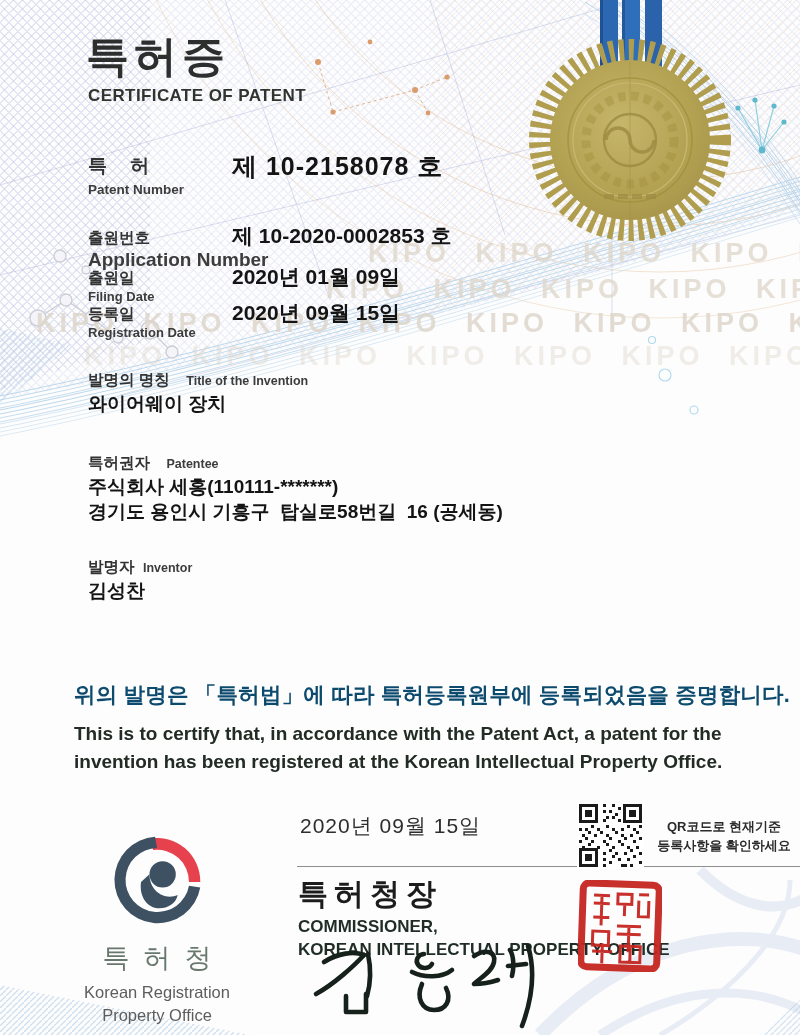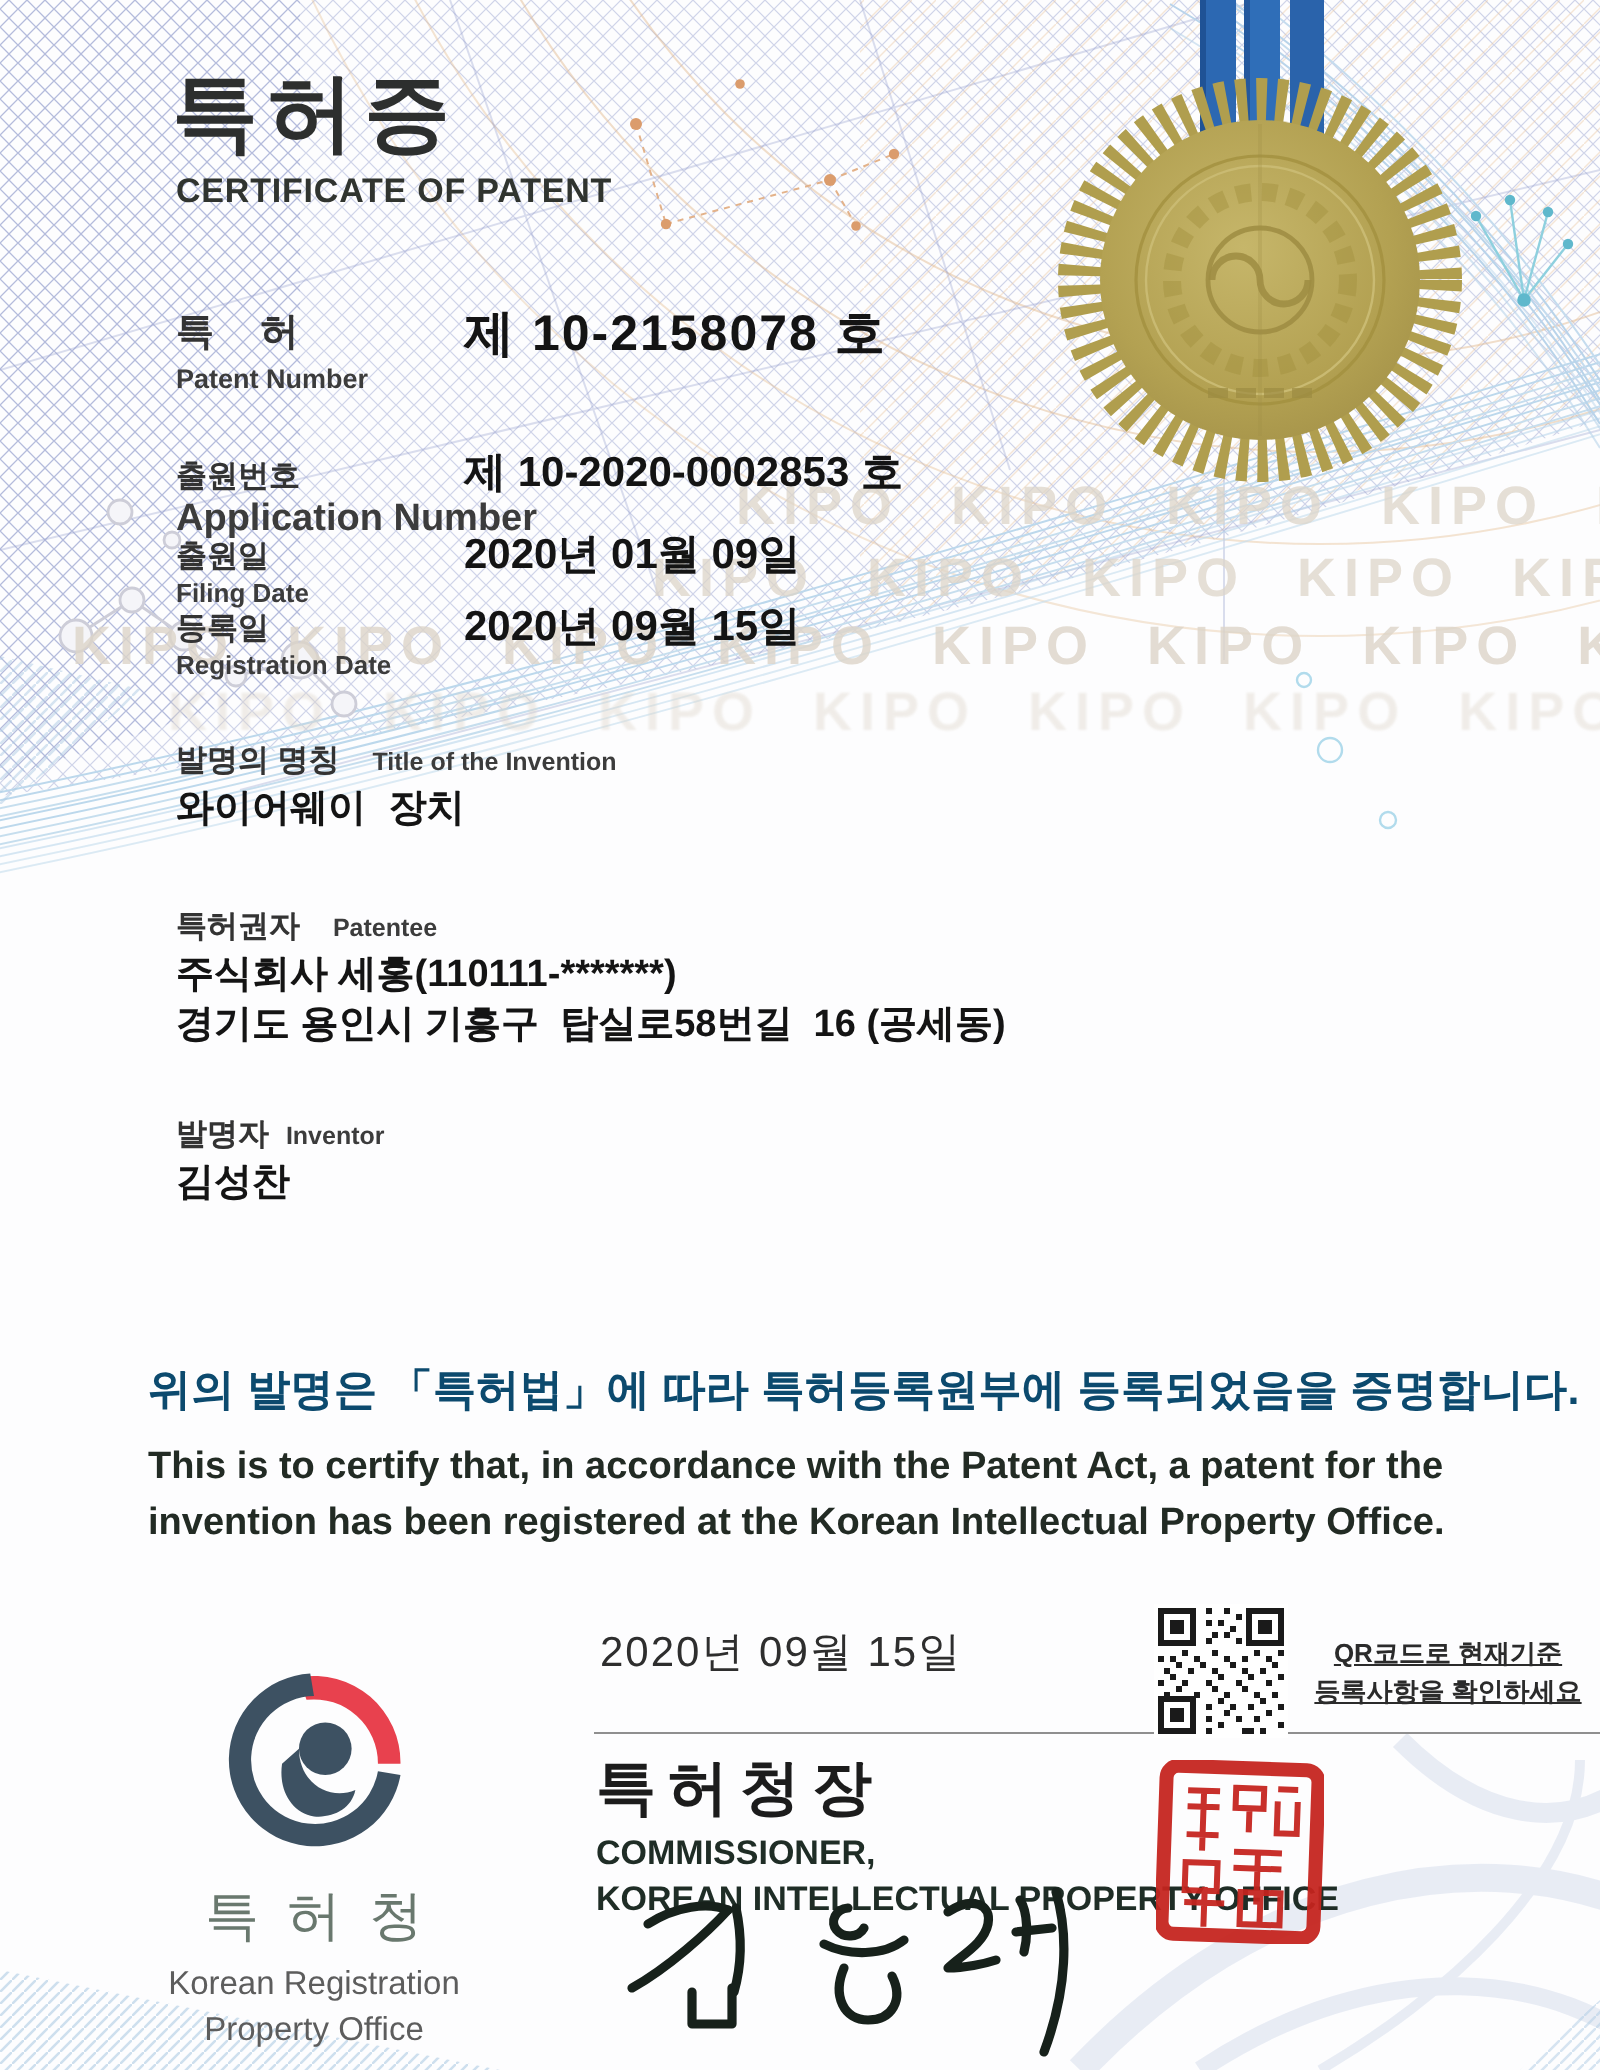--- a/index.html
+++ b/index.html
@@ -21,21 +21,21 @@
   
   .stmt-ko{left:74px;top:680px;font-size:21.5px;font-weight:bold;color:#0c4a6e;letter-spacing:.2px;z-index:4;}
   .stmt-en{left:74px;top:720px;font-size:19px;font-weight:bold;color:#222b24;line-height:28px;z-index:4;}
   
   .issue-date{left:300px;top:812px;font-size:21px;color:#2e2e2e;letter-spacing:1px;z-index:4;}
   .hrline{left:297px;top:866px;width:503px;height:1px;background:#8f8f8f;z-index:4;}
   .kipo-head{left:298px;top:874px;font-size:30px;font-weight:bold;color:#1c1c1c;letter-spacing:6px;z-index:4;}
   .comm1{left:298px;top:917px;font-size:17px;font-weight:bold;color:#1f2d26;z-index:4;}
   .comm2{left:298px;top:940px;font-size:17px;font-weight:bold;color:#1f2d26;z-index:4;}
   .qrcap{left:648px;top:817px;width:152px;font-size:13px;font-weight:bold;color:#2b2b2b;
-         line-height:19px;text-align:center;z-index:4;text-decoration:underline;}
+         line-height:19px;text-align:center;z-index:4;}
   .logo-ko{left:40px;top:940px;width:234px;text-align:center;font-size:27px;color:#69786e;
            letter-spacing:14px;text-indent:14px;z-index:4;}
   .logo-en{left:40px;top:981px;width:234px;text-align:center;font-size:16.5px;color:#5d5d5d;
            line-height:23px;z-index:4;}
   .z2{z-index:2;} .z3{z-index:3;} .z4{z-index:4;} .z5{z-index:5;}
 </style>
 </head>
 <body>
 
 <div class="page">
@@ -198,21 +198,21 @@
   <div class="abs val" style="left:232px;top:263px;font-size:21px;">2020년 01월 09일</div>
 
   <div class="abs lko" style="left:88px;top:304px;font-size:15.5px;">등록일</div>
   <div class="abs len" style="left:88px;top:325px;font-size:13px;">Registration Date</div>
   <div class="abs val" style="left:232px;top:299px;font-size:21px;">2020년 09월 15일</div>
 
   <div class="abs z4" style="left:88px;top:370px;">
     <span class="lko" style="font-size:15.5px;">발명의 명칭</span>
     <span class="len" style="font-size:12.5px;margin-left:12px;font-weight:bold;">Title of the Invention</span>
   </div>
-  <div class="abs val" style="left:88px;top:391px;font-size:19px;font-family:Liberation Mono, monospace;">와이어웨이 장치</div>
+  <div class="abs val" style="left:88px;top:391px;font-size:19px;">와이어웨이 장치</div>
 
   <div class="abs z4" style="left:88px;top:453px;">
     <span class="lko" style="font-size:15.5px;">특허권자</span>
     <span class="len" style="font-size:12.5px;margin-left:12px;">Patentee</span>
   </div>
   <div class="abs val" style="left:88px;top:474px;font-size:19px;">주식회사 세홍(110111-*******)</div>
   <div class="abs val" style="left:88px;top:499px;font-size:19px;">경기도 용인시 기흥구  탑실로58번길  16 (공세동)</div>
 
   <div class="abs z4" style="left:88px;top:557px;">
     <span class="lko" style="font-size:15.5px;">발명자</span>

